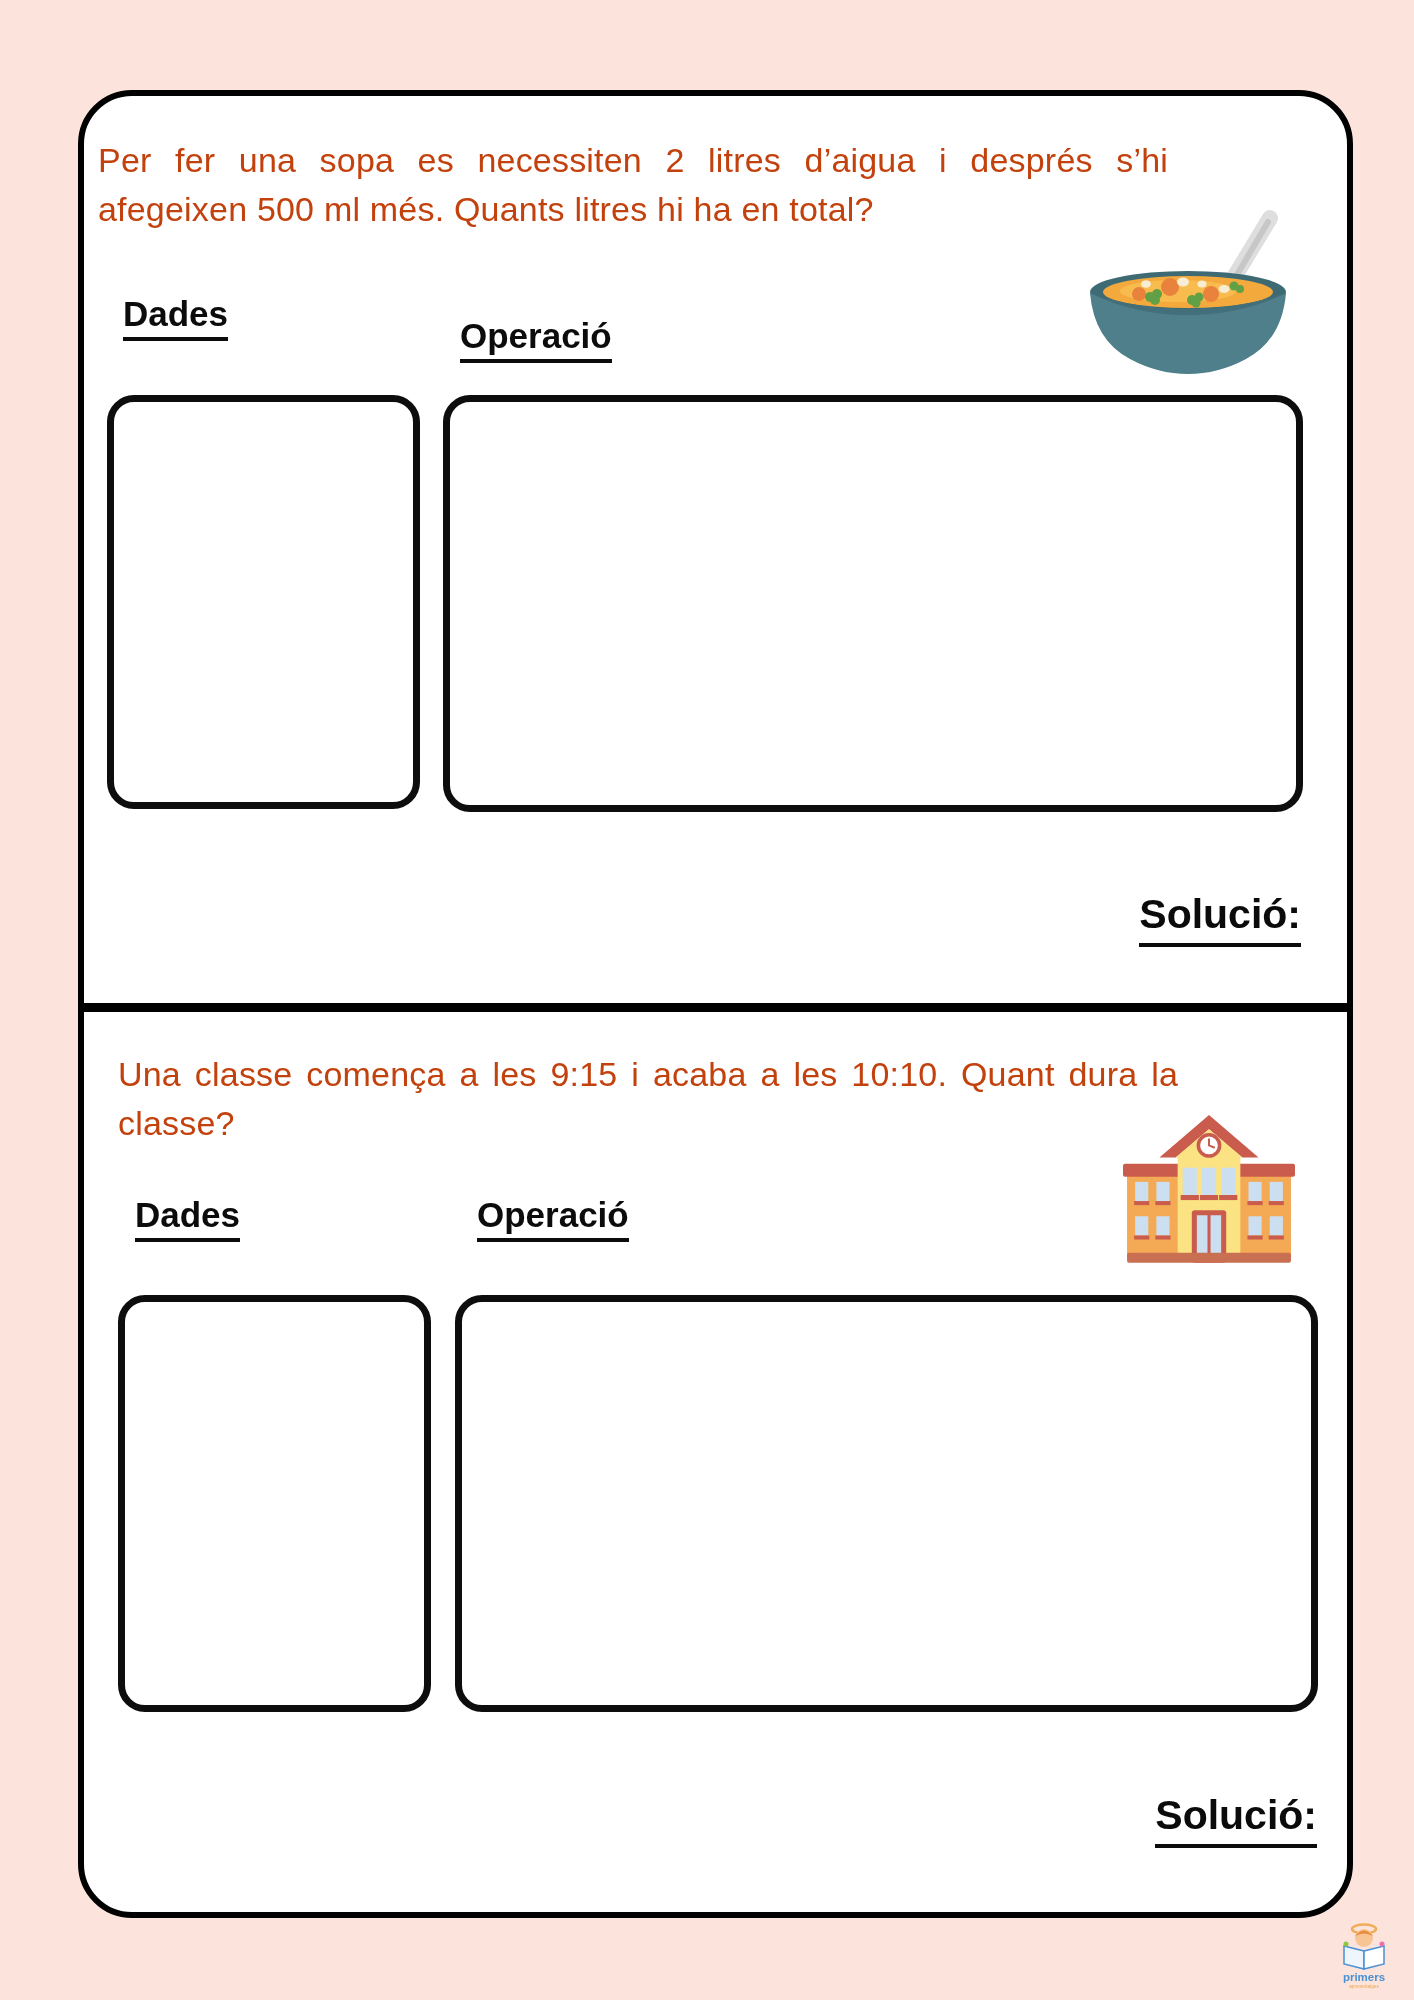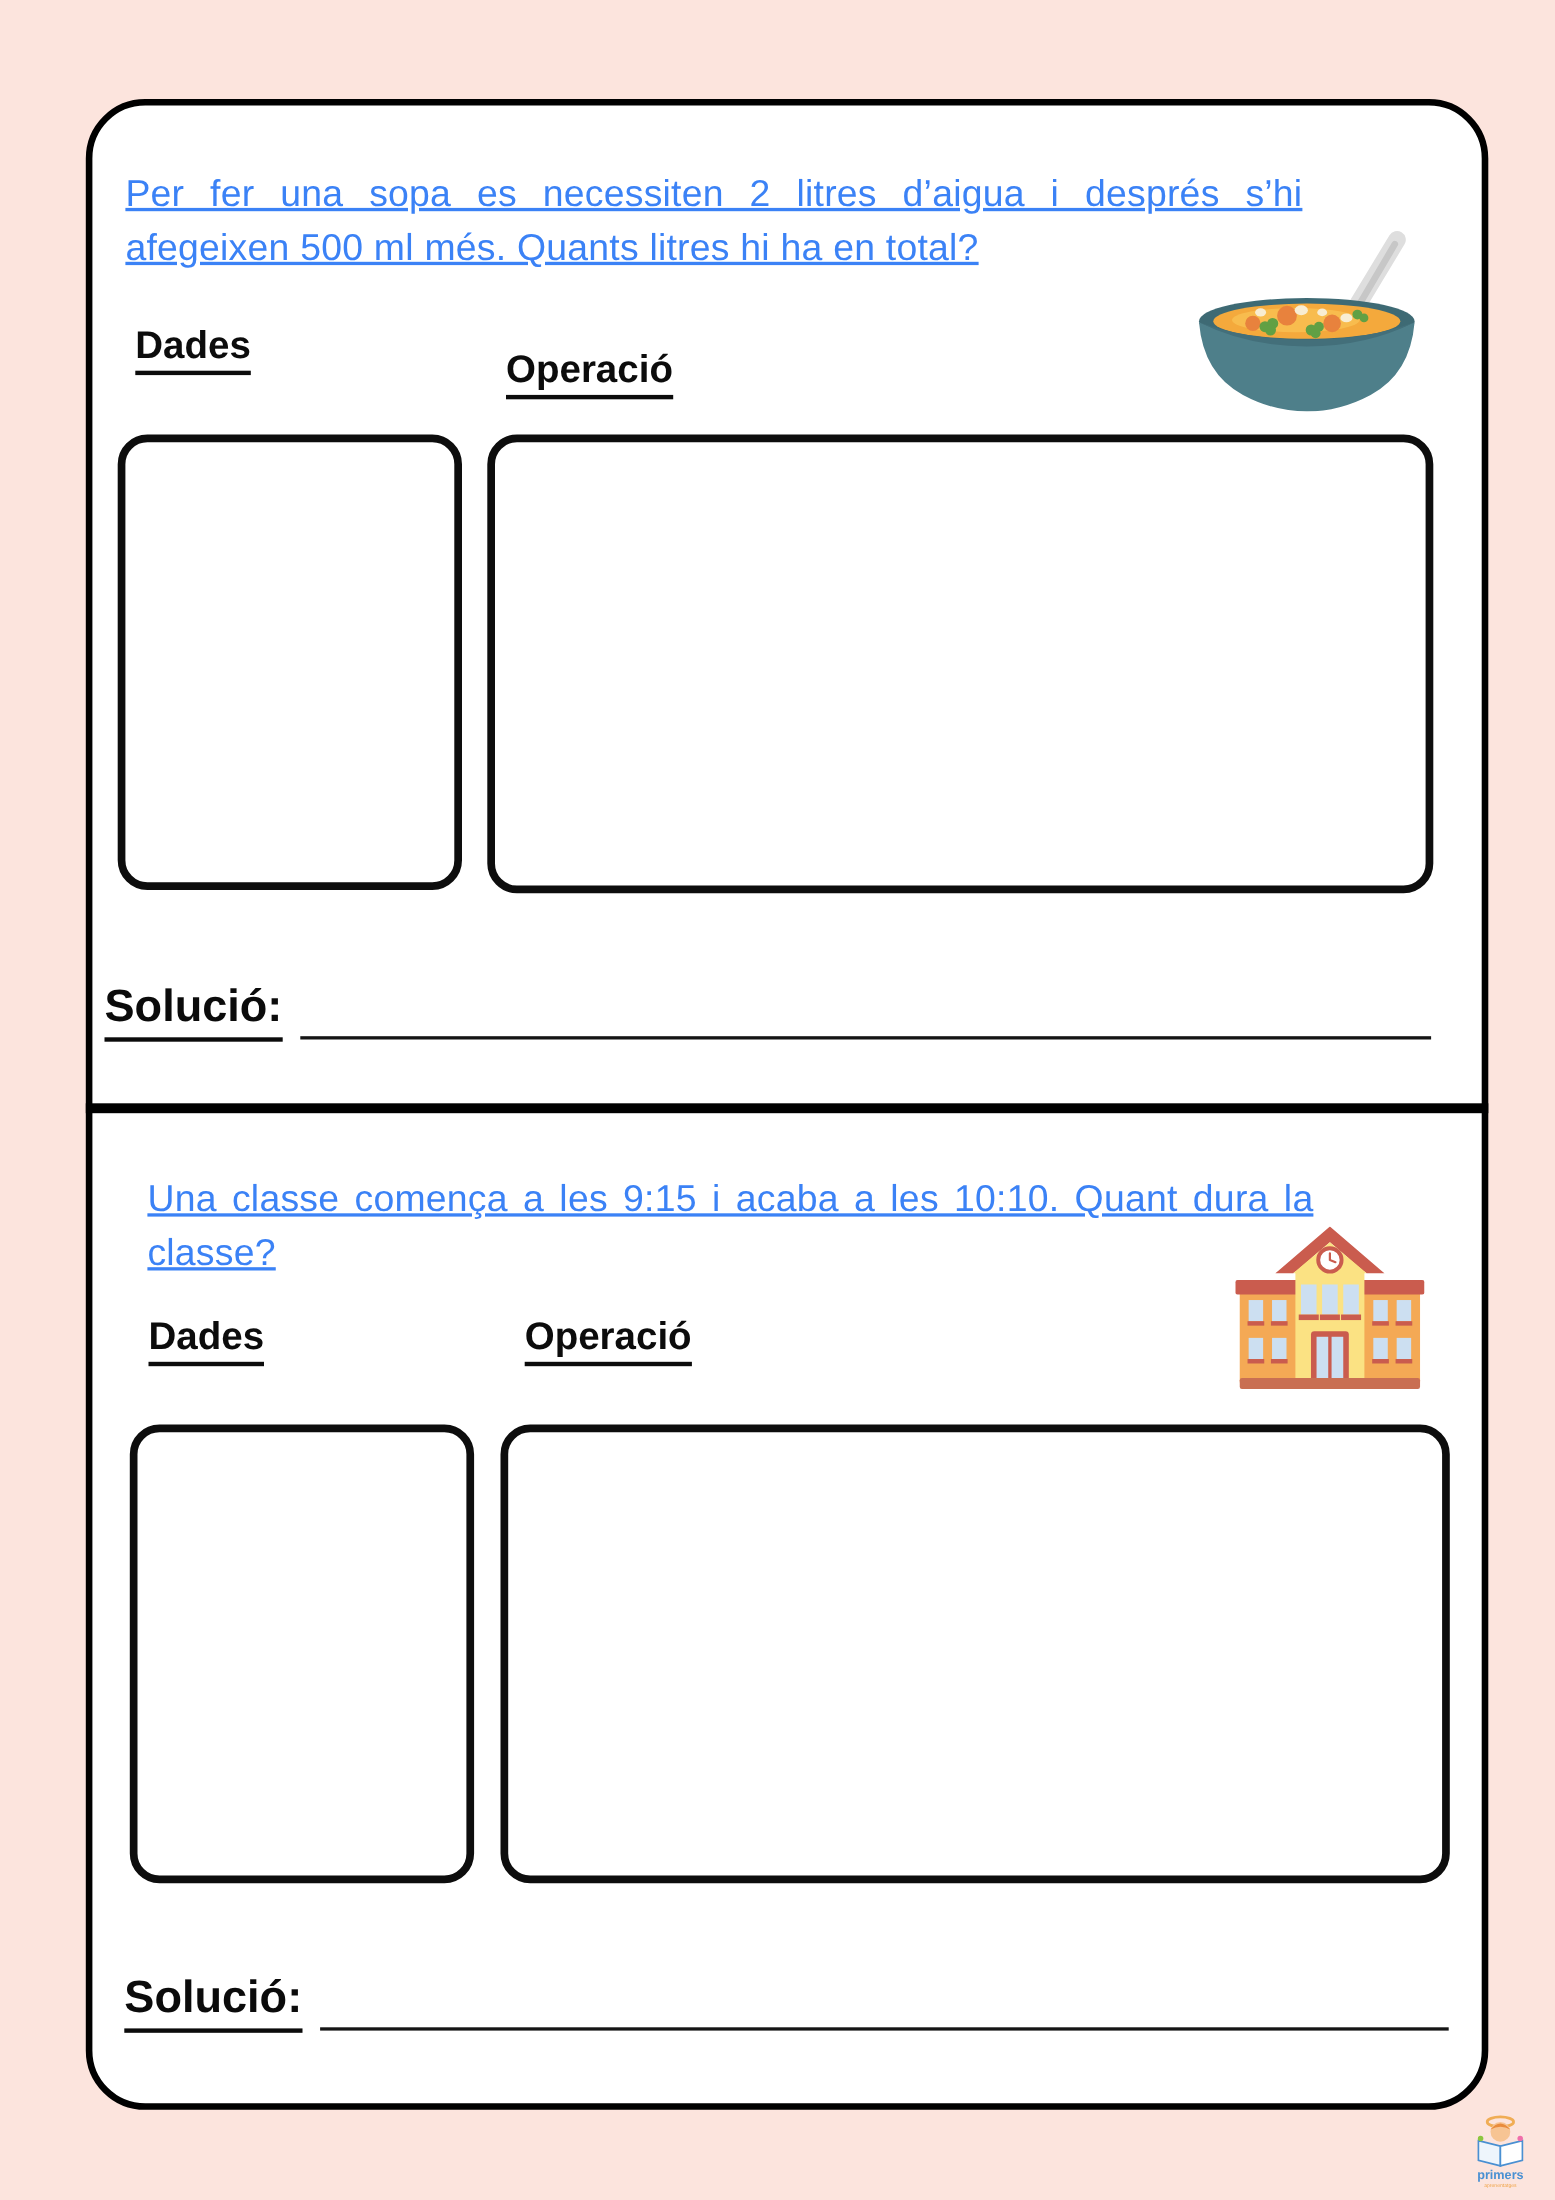--- a/index.html
+++ b/index.html
@@ -15,27 +15,26 @@
     position:absolute;
     left:78px;top:90px;
     width:1275px;height:1828px;
     box-sizing:border-box;
     background:#ffffff;
     border:6px solid #000;
     border-radius:54px;
   }
   .statement{
     position:absolute;
-    margin:16px;
+    margin:0;
     text-align:justify;
     font-size:34px;
     line-height:49px;
-    color:#3b82f6;
+    color:#c2410c;
     letter-spacing:.2px;
-    text-decoration:underline;
   }
   .statement.p1{left:14px;top:40px;width:1070px;}
   .statement.p2{left:34px;top:954px;width:1060px;}
   .illu{position:absolute;}
   .illu.soup{left:998px;top:98px;width:212px;height:180px;}
   .illu.school{left:1039px;top:1019px;width:172px;height:158px;}
   .heading{
     position:absolute;
     font-size:35px;
     font-weight:bold;
@@ -58,20 +57,21 @@
     background:#fff;
   }
   .abox.d1{left:23px;top:299px;width:313px;height:414px;}
   .abox.o1{left:359px;top:299px;width:860px;height:417px;}
   .abox.d2{left:34px;top:1199px;width:313px;height:417px;}
   .abox.o2{left:371px;top:1199px;width:863px;height:417px;}
   .solucio{
     position:absolute;
     display:flex;
     align-items:flex-end;
+    flex-direction:column;
   }
   .solucio.s1{left:11px;top:795px;width:1206px;}
   .solucio.s2{left:29px;top:1696px;width:1204px;}
   .solucio .lbl{
     font-size:41px;
     font-weight:bold;
     color:#0b0b0b;
     border-bottom:4px solid #0b0b0b;
     padding-bottom:5px;
     white-space:nowrap;

